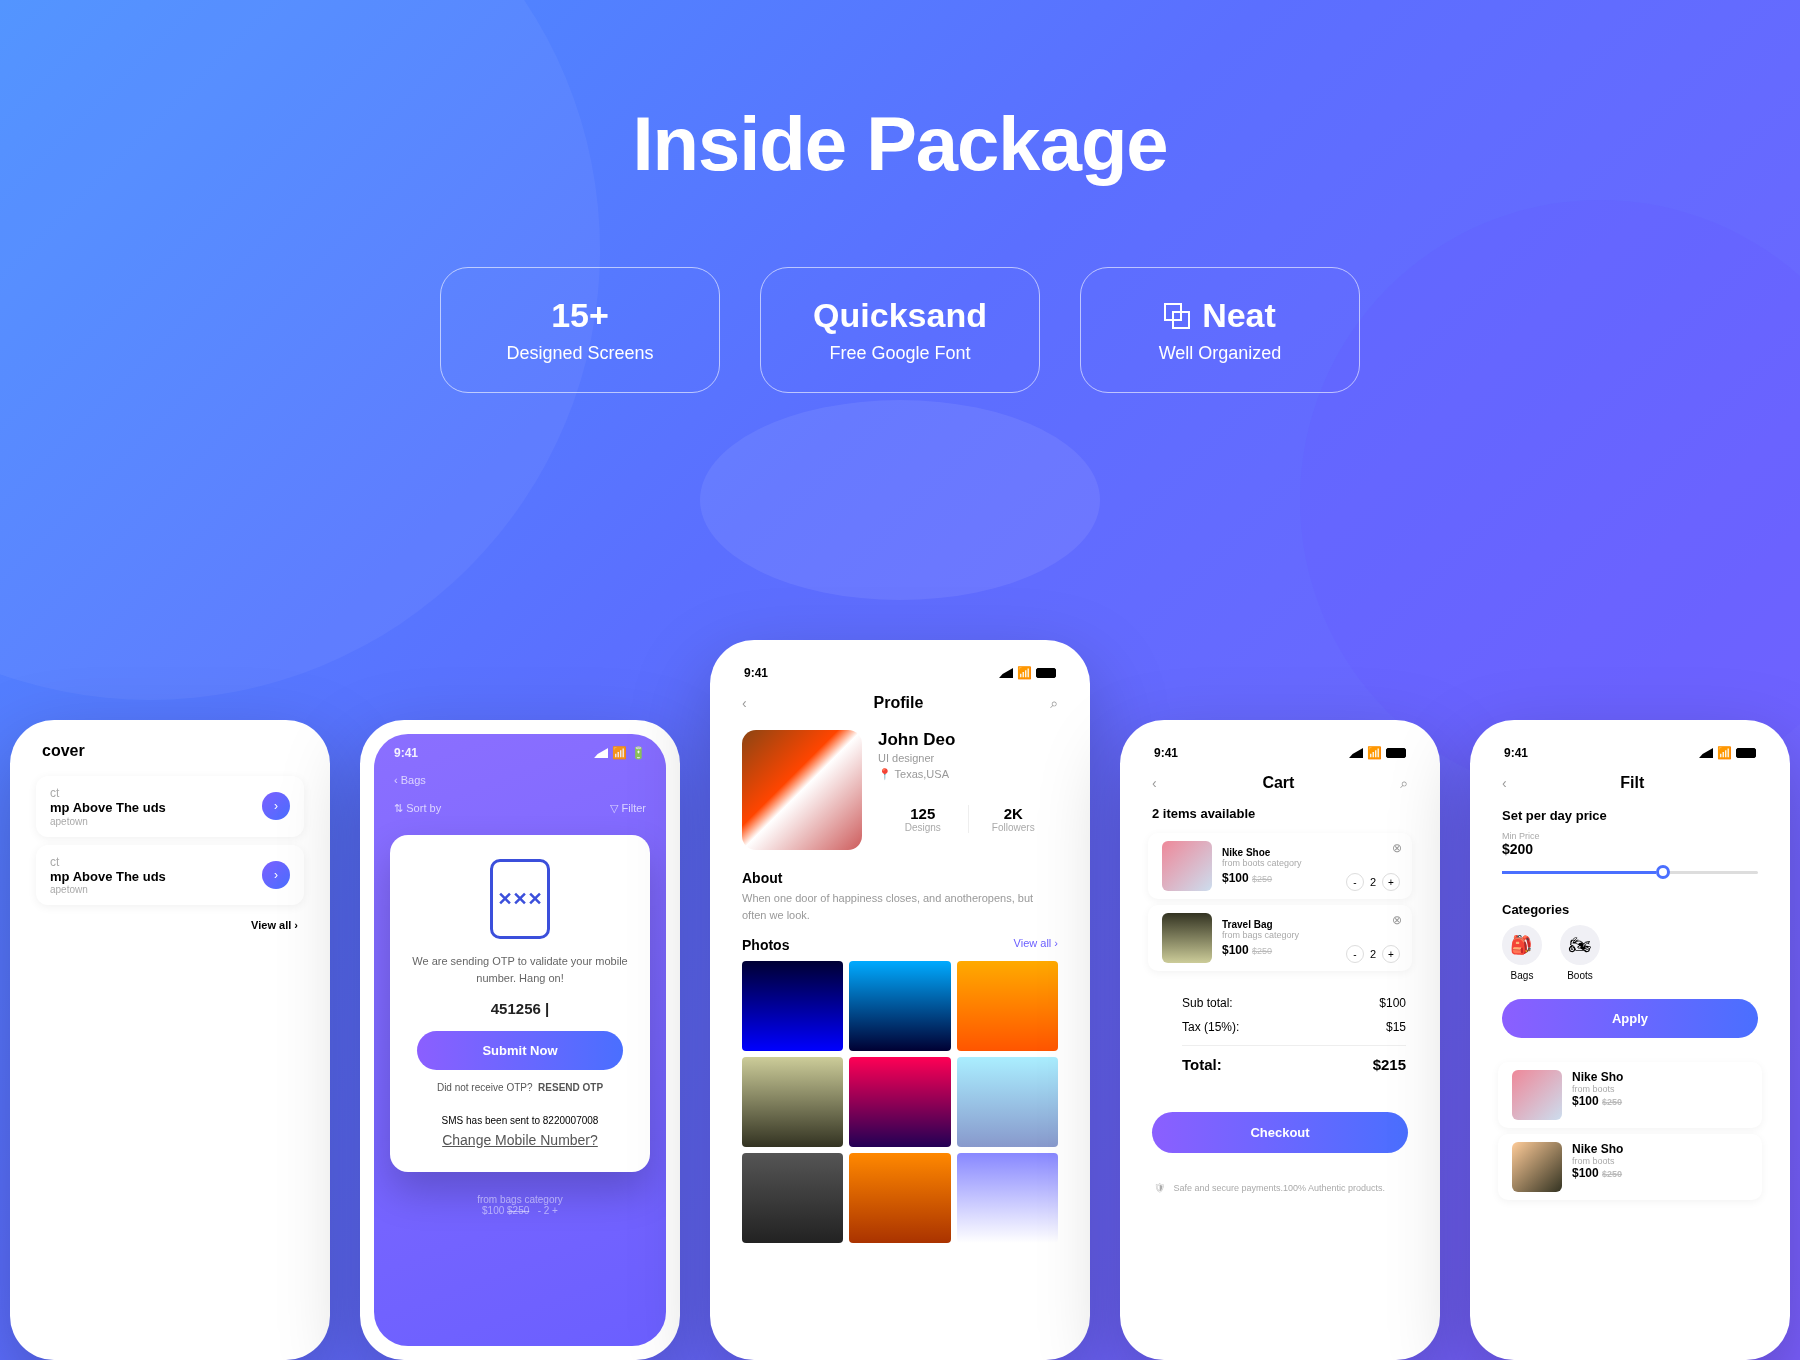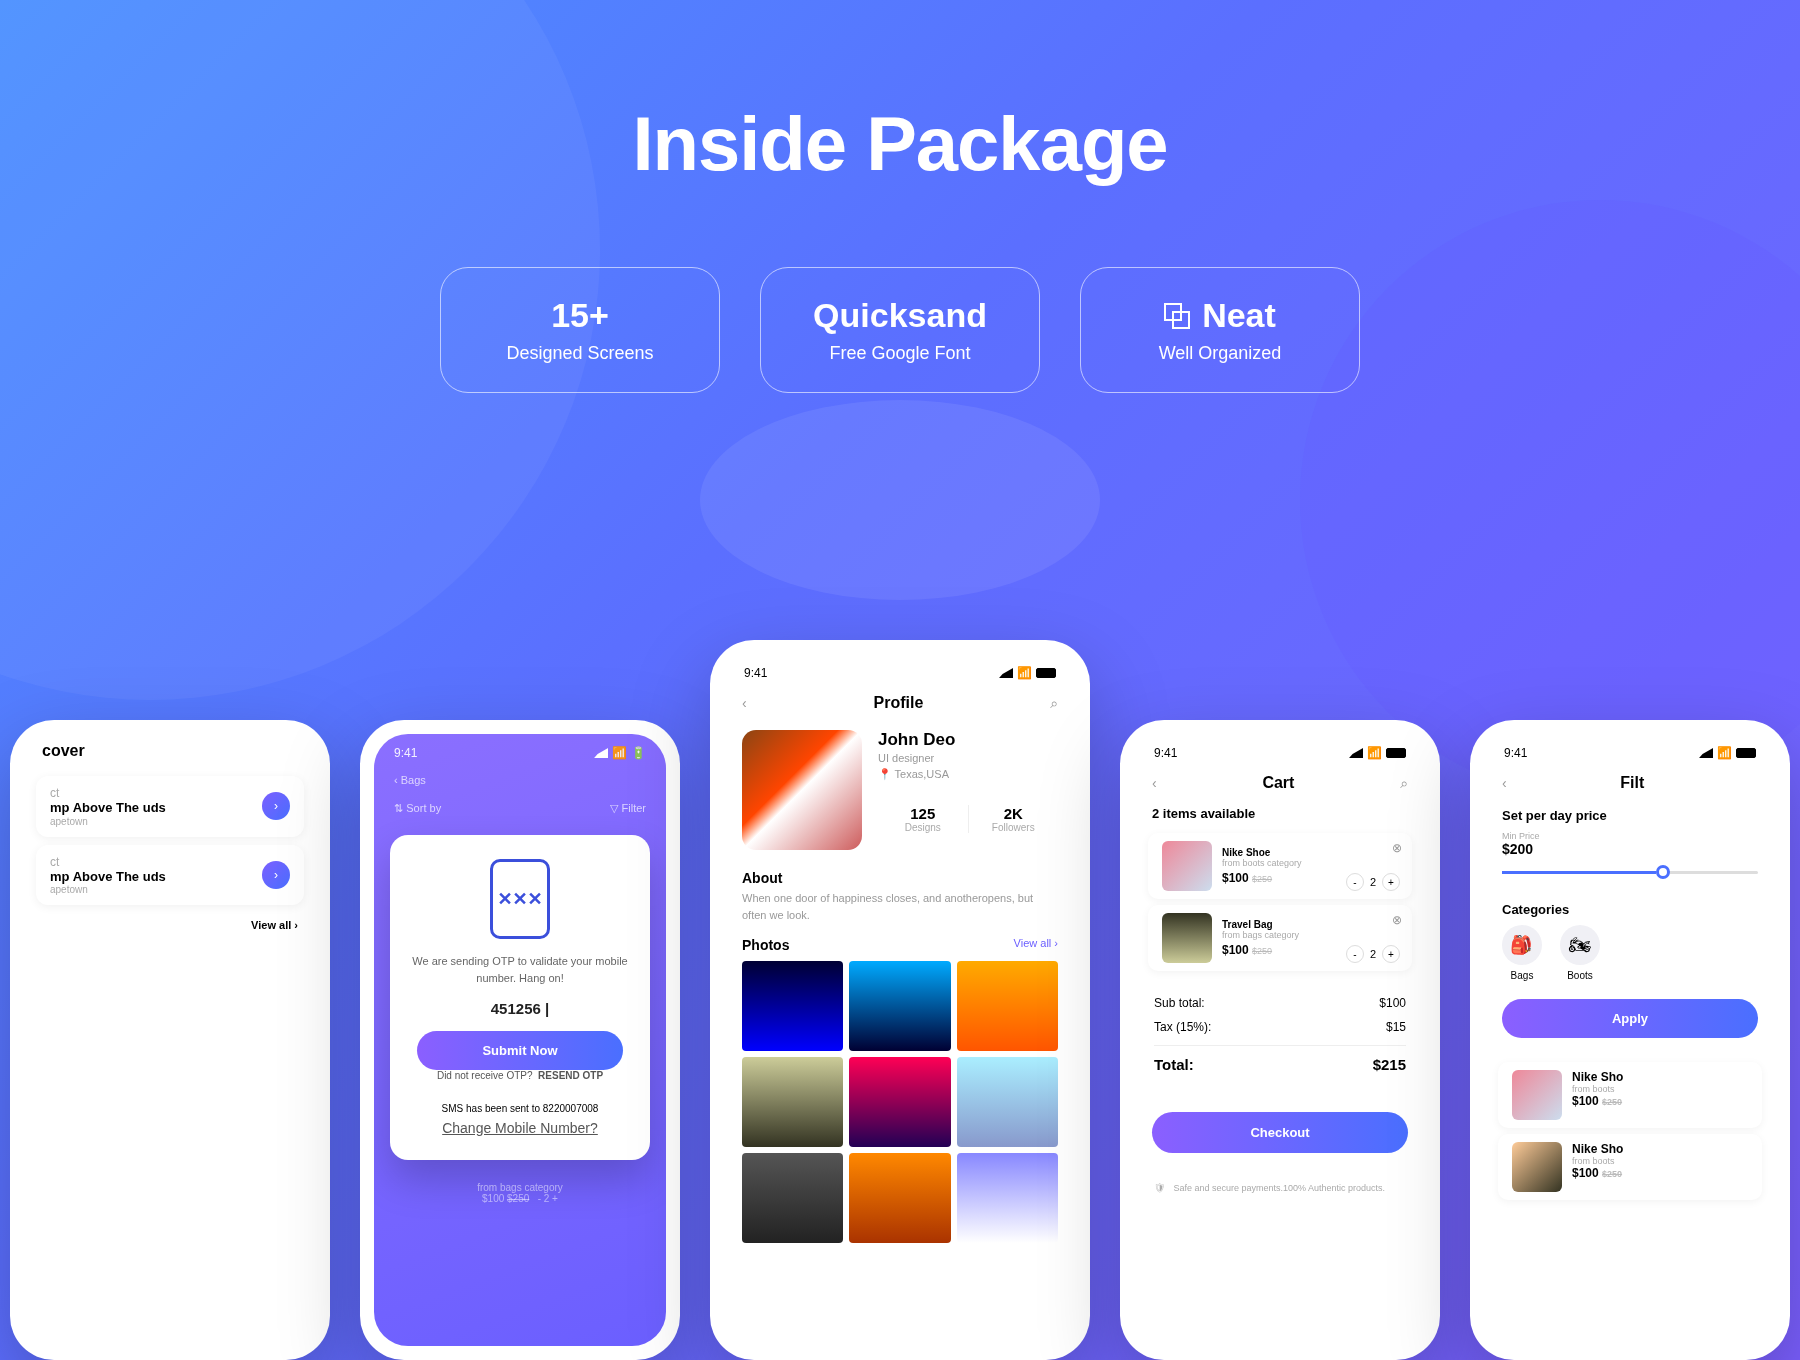--- a/index.html
+++ b/index.html
@@ -21,21 +21,21 @@
 
 
 .phones { position:absolute; bottom:0; left:0; right:0; display:flex; justify-content:center; gap:30px; align-items:flex-end; }
 
 .phone { background:#fff; border-radius:44px; box-shadow:0 30px 80px rgba(0,0,0,0.25); padding:14px; position:relative; }
 .phone.small { width:320px; height:640px; }
 .phone.large { width:380px; height:720px; }
 .phone .screen { background:#fff; border-radius:34px; width:100%; height:100%; overflow:hidden; position:relative; }
 .phone .notch { position:absolute; top:14px; left:50%; transform:translateX(-50%); width:150px; height:26px; background:#fff; border-radius:0 0 16px 16px; z-index:10; }
 
-.statusbar { display:flex; justify-content:space-between; padding:12px 20px 6px; font-size:12px; font-weight:400; color:#000; }
+.statusbar { display:flex; justify-content:space-between; padding:12px 20px 6px; font-size:12px; font-weight:700; color:#000; }
 .sb-icons { display:flex; gap:4px; align-items:center; }
 .sb-icons span { display:inline-block; }
 .signal { width:14px; height:10px; background:linear-gradient(to right,#000 0%,#000 100%); clip-path:polygon(0 100%,25% 60%,50% 40%,75% 20%,100% 0,100% 100%); }
 .batt { width:20px; height:10px; border:1px solid #000; border-radius:2px; background:#000; }
 
 .appbar { display:flex; align-items:center; justify-content:space-between; padding:8px 18px; }
 .appbar .title { font-weight:700; font-size:16px; }
 .back-ic, .search-ic { color:#999; font-size:14px; }
 
 
@@ -50,21 +50,21 @@
 .p1 .photo-card .cap { position:absolute; bottom:8px; left:10px; color:#fff; font-size:12px; font-weight:600; }
 
 
 .p2 .screen { background:linear-gradient(160deg,#8B6FFF,#6B5FFF); }
 .p2 .top-links { display:flex; justify-content:space-between; padding:8px 20px; color:rgba(255,255,255,0.7); font-size:11px; }
 .p2 .modal { background:#fff; border-radius:18px; margin:12px 16px; padding:24px 16px; text-align:center; box-shadow:0 20px 40px rgba(0,0,0,0.2); }
 .p2 .phone-ic { width:60px; height:80px; margin:0 auto 14px; border:3px solid #3B4FDB; border-radius:10px; position:relative; display:flex; align-items:center; justify-content:center; color:#3B4FDB; font-size:18px; font-weight:bold; }
 .p2 .modal p { font-size:11px; color:#666; line-height:1.5; }
 .p2 .otp-val { font-size:15px; font-weight:600; margin:14px 0; color:#222; }
 .p2 .submit { background:linear-gradient(90deg,#8B5FFF,#4A6FFF); color:#fff; border:none; border-radius:22px; padding:12px 40px; font-size:13px; font-weight:600; width:90%; }
-.p2 .resend { font-size:10px; color:#555; }
+.p2 .resend { font-size:10px; margin-top:12px; color:#555; }
 .p2 .resend b { font-weight:700; }
 .p2 .sms-sent { font-size:10px; margin-top:22px; }
 .p2 .change { font-size:14px; text-decoration:underline; margin-top:6px; color:#555; }
 .p2 .bg-item { color:rgba(255,255,255,0.5); font-size:10px; text-align:center; padding:10px; }
 
 
 .p3 .profile-top { display:flex; gap:16px; padding:10px 18px; }
 .p3 .avatar { width:120px; height:120px; border-radius:14px; background:linear-gradient(135deg,#8b4513,#ff4500 40%,#fff 50%,#cd5c5c); }
 .p3 .pinfo { flex:1; }
 .p3 .pname { font-size:17px; font-weight:700; }
@@ -92,21 +92,21 @@
 .p4 .ci-img { width:50px; height:50px; border-radius:6px; background:linear-gradient(135deg,#e89,#cde); }
 .p4 .ci-info { flex:1; }
 .p4 .ci-name { font-size:10px; font-weight:700; }
 .p4 .ci-cat { font-size:9px; color:#aaa; }
 .p4 .ci-price { font-size:12px; font-weight:700; margin-top:3px; }
 .p4 .ci-price .old { font-size:9px; color:#bbb; text-decoration:line-through; font-weight:400; }
 .p4 .ci-close { position:absolute; top:8px; right:10px; font-size:12px; color:#999; }
 .p4 .qty { display:flex; align-items:center; gap:6px; position:absolute; bottom:8px; right:12px; font-size:11px; }
 .p4 .qty button { width:18px; height:18px; border-radius:50%; border:1px solid #ddd; background:#fff; font-size:10px; }
 .p4 .totals { padding:14px 20px; font-size:12px; }
-.p4 .trow { display:flex; justify-content:space-between; padding:5px 0; }
+.p4 .trow { display:flex; justify-content:space-between; padding:5px 0;margin-left:28px; }
 .p4 .trow.total { font-weight:700; font-size:15px; border-top:1px solid #eee; margin-top:6px; padding-top:10px; }
 .p4 .checkout { background:linear-gradient(90deg,#8B5FFF,#4A6FFF); color:#fff; border:none; border-radius:22px; padding:13px; font-size:13px; font-weight:600; width:calc(100% - 36px); margin:20px 18px; }
 .p4 .secure { display:flex; gap:8px; padding:10px 20px; font-size:9px; color:#aaa; align-items:center; }
 
 
 .p5 { margin-right:-160px; }
 .p5 .set-price { padding:8px 18px; font-size:13px; font-weight:600; }
 .p5 .min-lbl { padding:0 18px; font-size:9px; color:#aaa; }
 .p5 .min-val { padding:0 18px; font-size:14px; font-weight:700; }
 .p5 .slider { margin:14px 18px; height:3px; background:#ddd; border-radius:2px; position:relative; }

